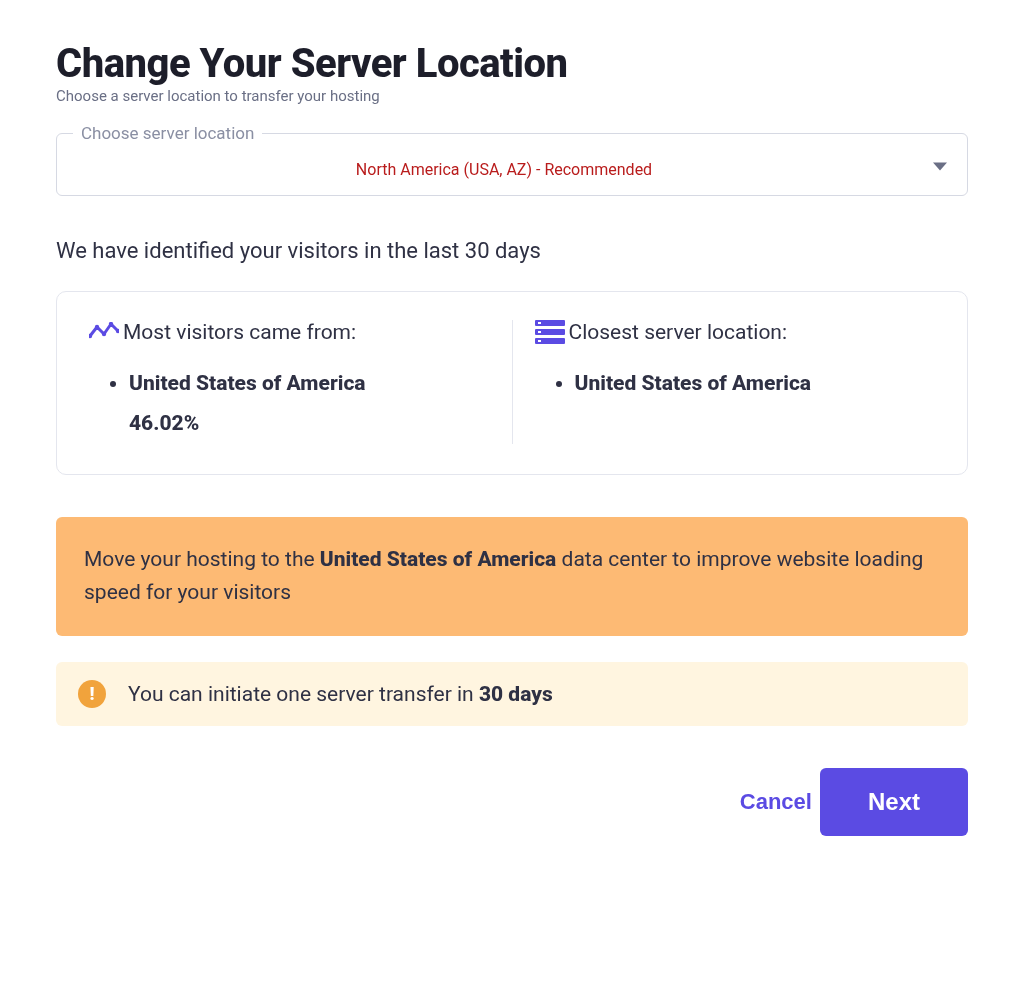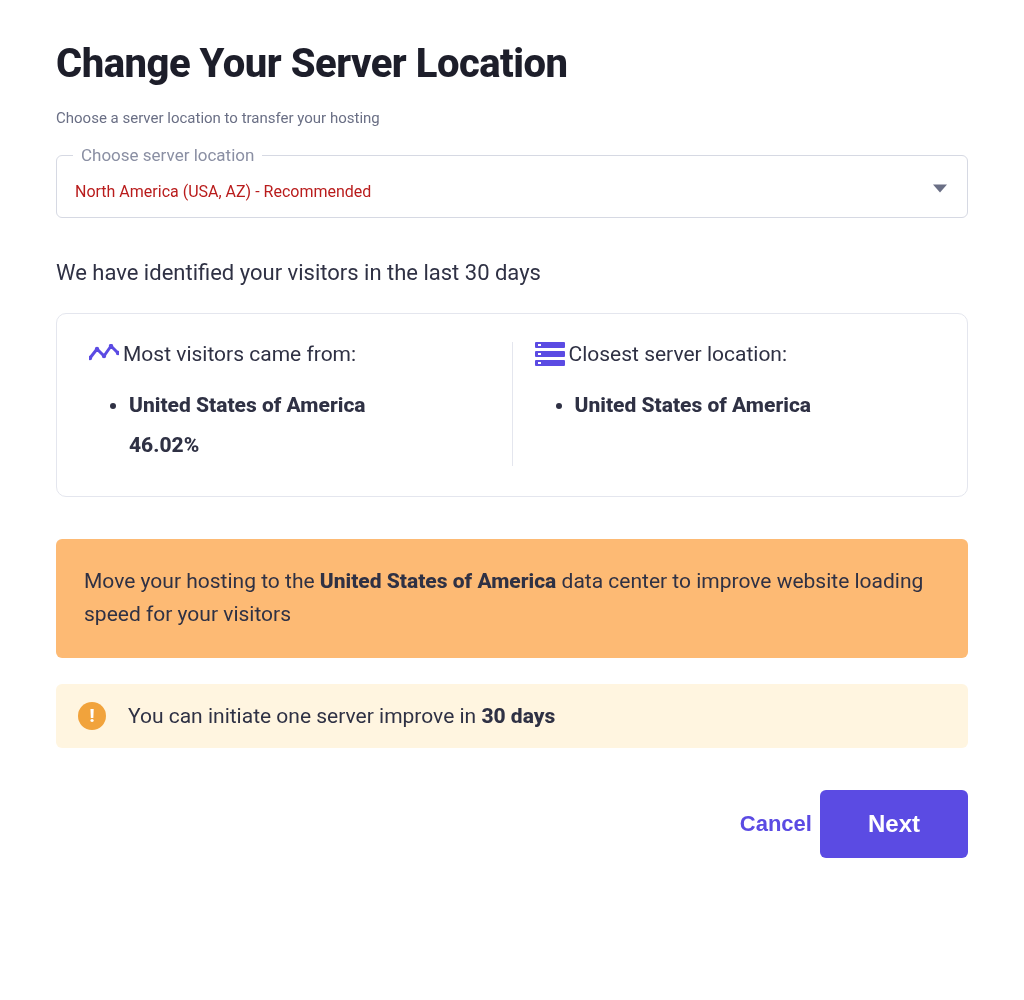--- a/index.html
+++ b/index.html
@@ -7,33 +7,33 @@
       font-family: -apple-system, BlinkMacSystemFont, "Segoe UI", Roboto, sans-serif;
       background: #fff;
       padding: 40px 56px;
       color: #2f3144;
     }
     h1 {
       font-size: 40px;
       font-weight: 800;
       color: #1d1e2a;
       letter-spacing: -0.5px;
-      margin-bottom: 22px;
     }
     .subtitle {
       font-size: 15px;
       color: #6a6f85;
       margin-bottom: 28px;
     }
     .select-wrap {
       position: relative;
       border: 1px solid #d6d9e3;
       border-radius: 6px;
       padding: 26px 34px 16px 18px;
       margin-bottom: 42px;
+      text-align: center;
     }
     .select-label {
       position: absolute;
       top: -11px;
       left: 16px;
       background: #fff;
       padding: 0 8px;
       font-size: 17px;
       color: #8a8fa3;
     }
@@ -216,20 +216,20 @@
   </div>
 </div>
 
 <div class="info-card">
   <span>Move your hosting to the </span><b>United States of America</b><span> data center to improve website loading speed for your visitors</span>
 </div>
 
 <div class="warn-card">
   <span class="warn-icon">!</span>
   <span>
-    <span>You can initiate one server improve in </span><b>30 days</b>
+    <span>You can initiate one server transfer in </span><b>30 days</b>
   </span>
 </div>
 
 <div class="actions">
   <button class="btn-cancel">Cancel</button>
   <button class="btn-next">Next</button>
 </div>
 
 </body></html>

